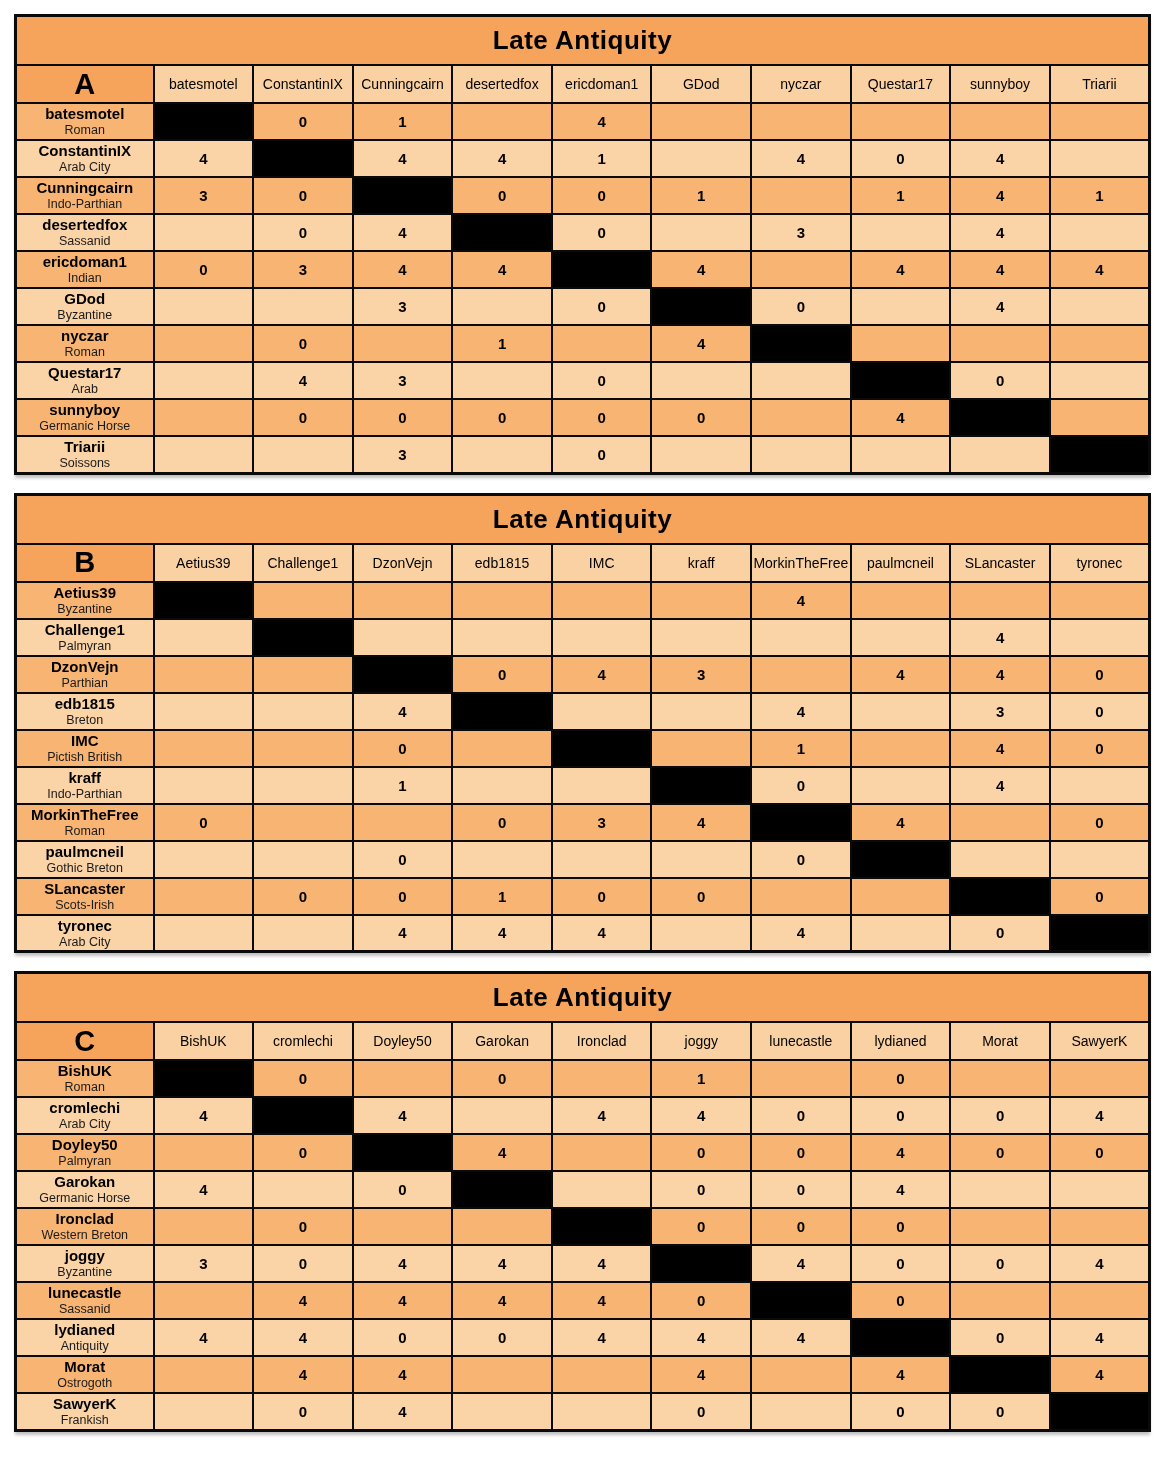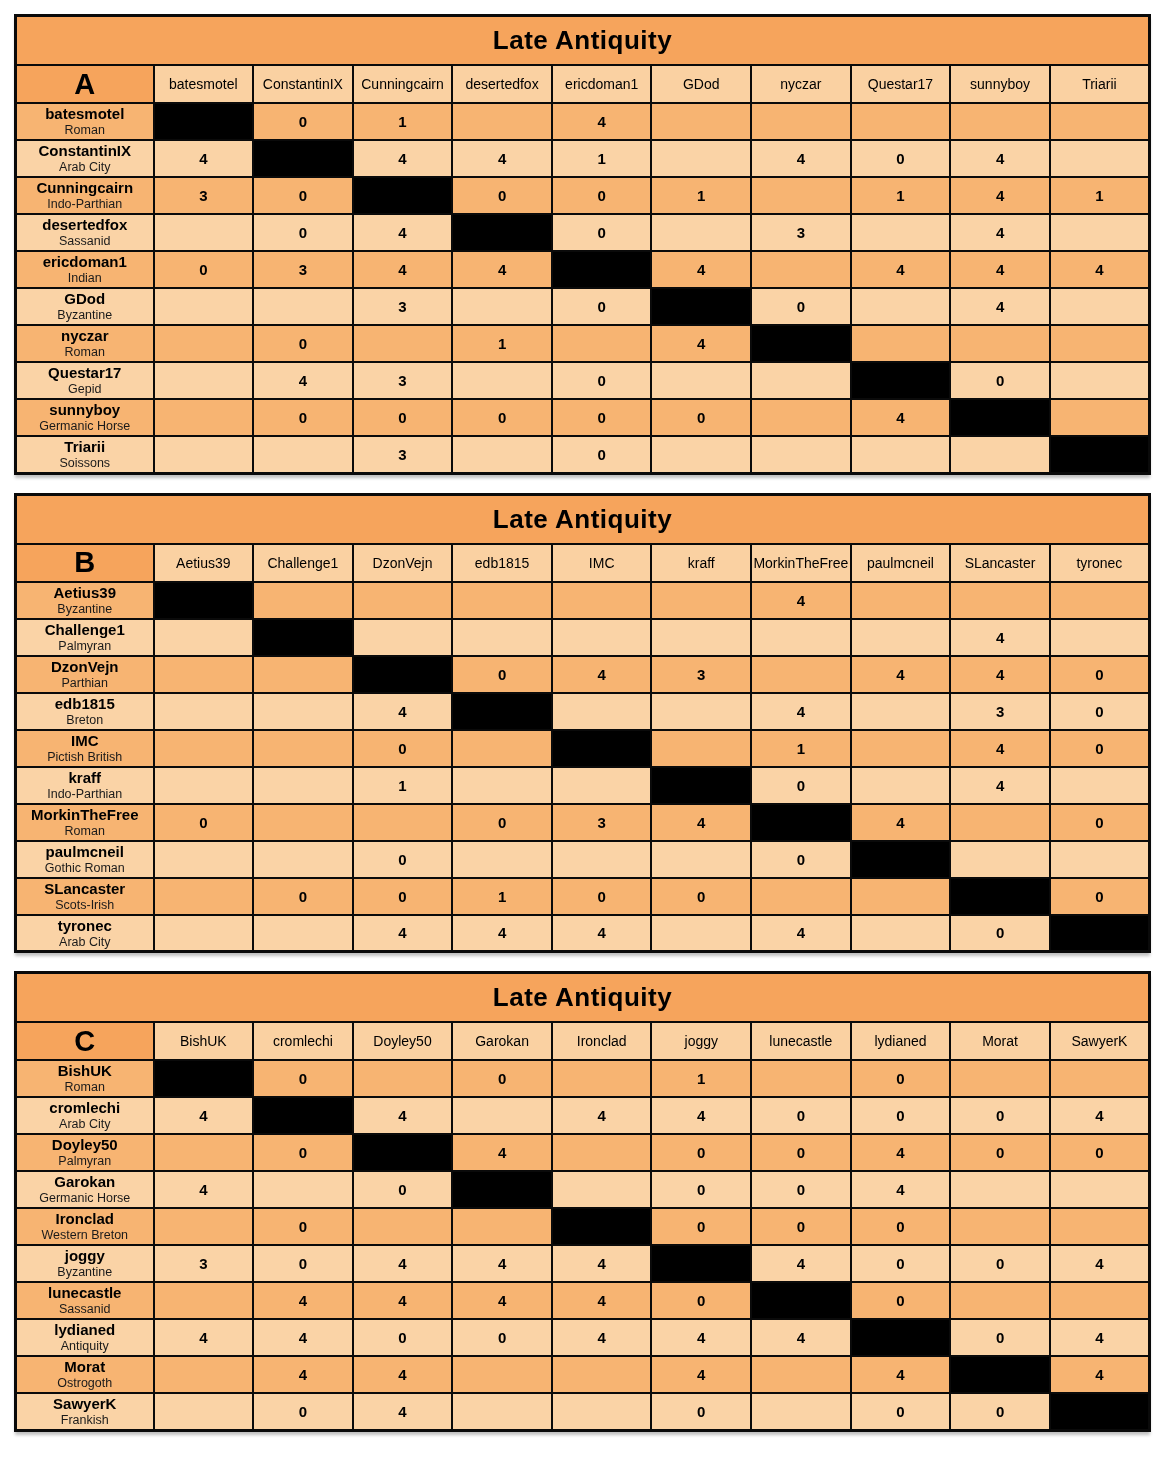--- a/index.html
+++ b/index.html
@@ -215,21 +215,21 @@
           <td class="score"></td>
           <td class="score">4</td>
           <td class="diag"></td>
           <td class="score"></td>
           <td class="score"></td>
           <td class="score"></td>
         </tr>
         <tr>
           <th class="rowlabel">
             <div class="pname">Questar17</div>
-            <div class="pfaction">Gepid</div>
+            <div class="pfaction">Arab</div>
           </th>
           <td class="score"></td>
           <td class="score">4</td>
           <td class="score">3</td>
           <td class="score"></td>
           <td class="score">0</td>
           <td class="score"></td>
           <td class="score"></td>
           <td class="diag"></td>
           <td class="score">0</td>
@@ -410,21 +410,21 @@
           <td class="score">3</td>
           <td class="score">4</td>
           <td class="diag"></td>
           <td class="score">4</td>
           <td class="score"></td>
           <td class="score">0</td>
         </tr>
         <tr>
           <th class="rowlabel">
             <div class="pname">paulmcneil</div>
-            <div class="pfaction">Gothic Roman</div>
+            <div class="pfaction">Gothic Breton</div>
           </th>
           <td class="score"></td>
           <td class="score"></td>
           <td class="score">0</td>
           <td class="score"></td>
           <td class="score"></td>
           <td class="score"></td>
           <td class="score">0</td>
           <td class="diag"></td>
           <td class="score"></td>

